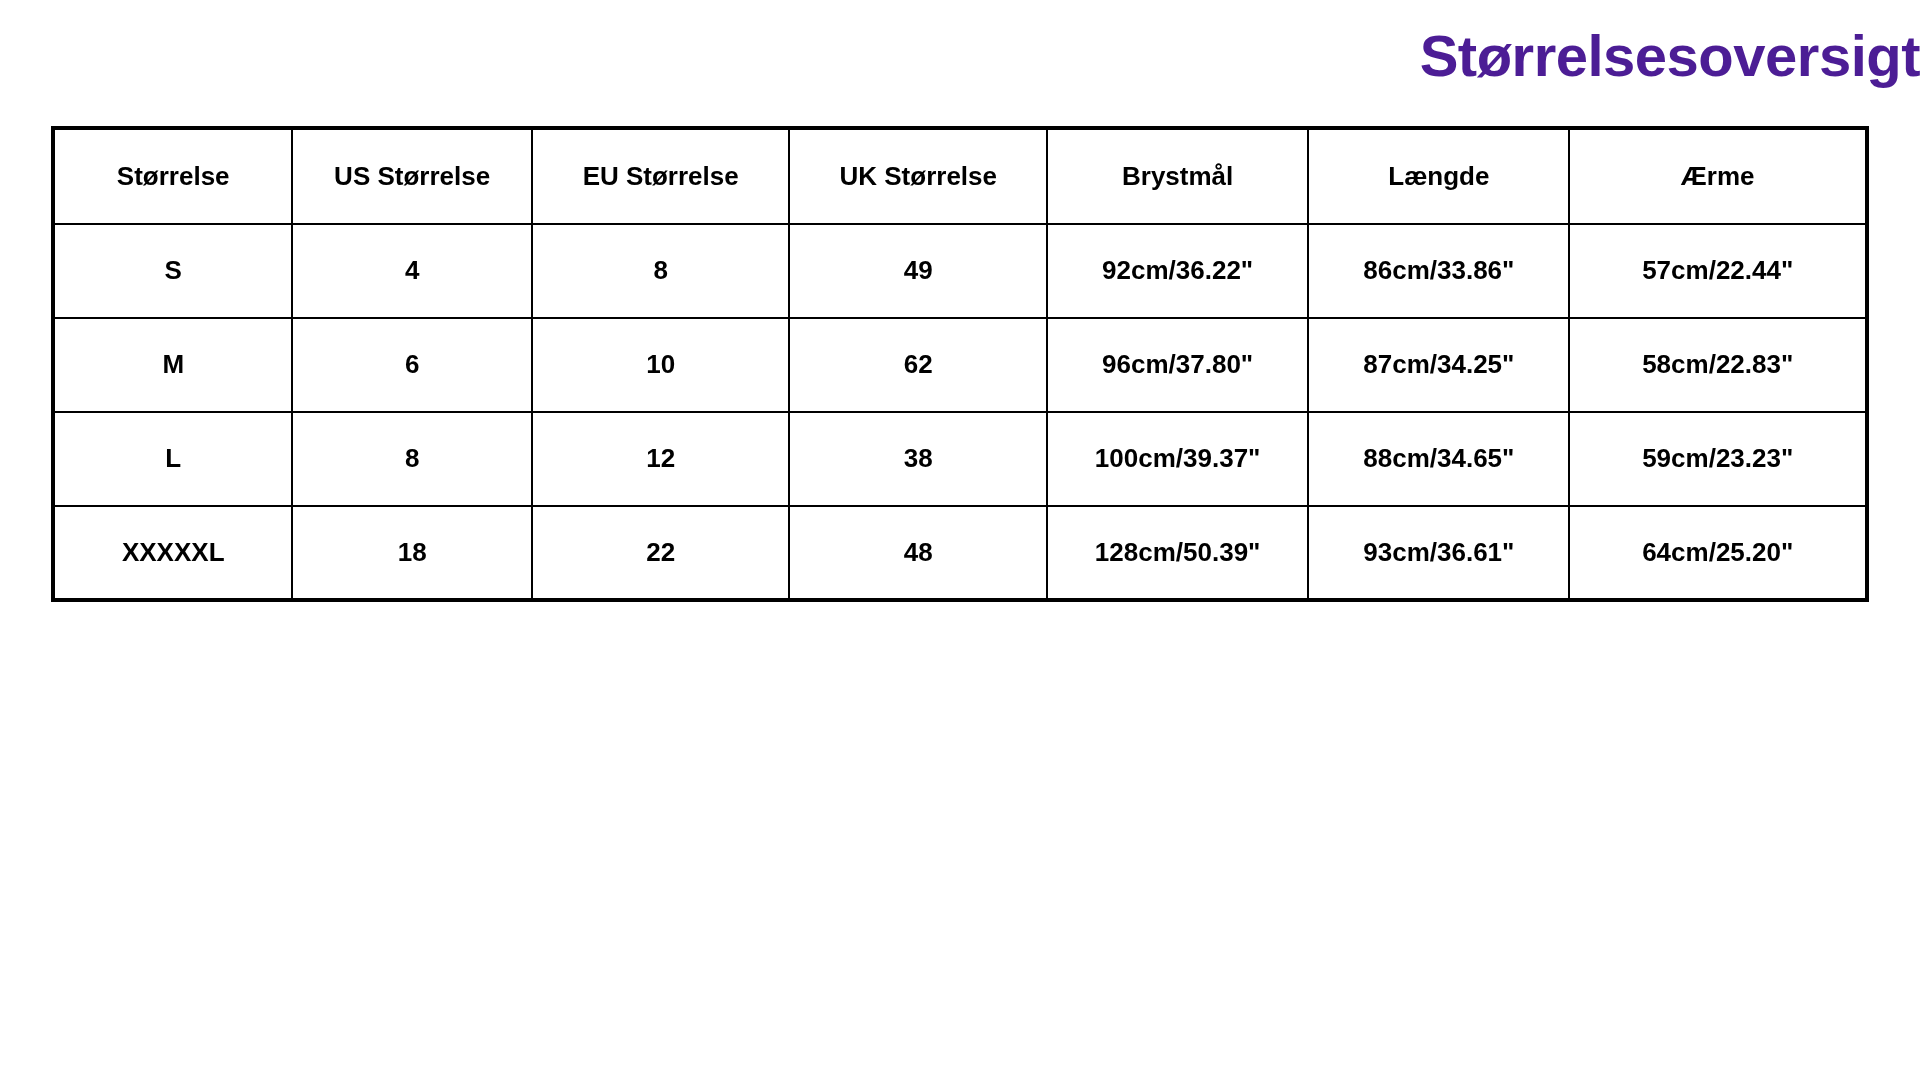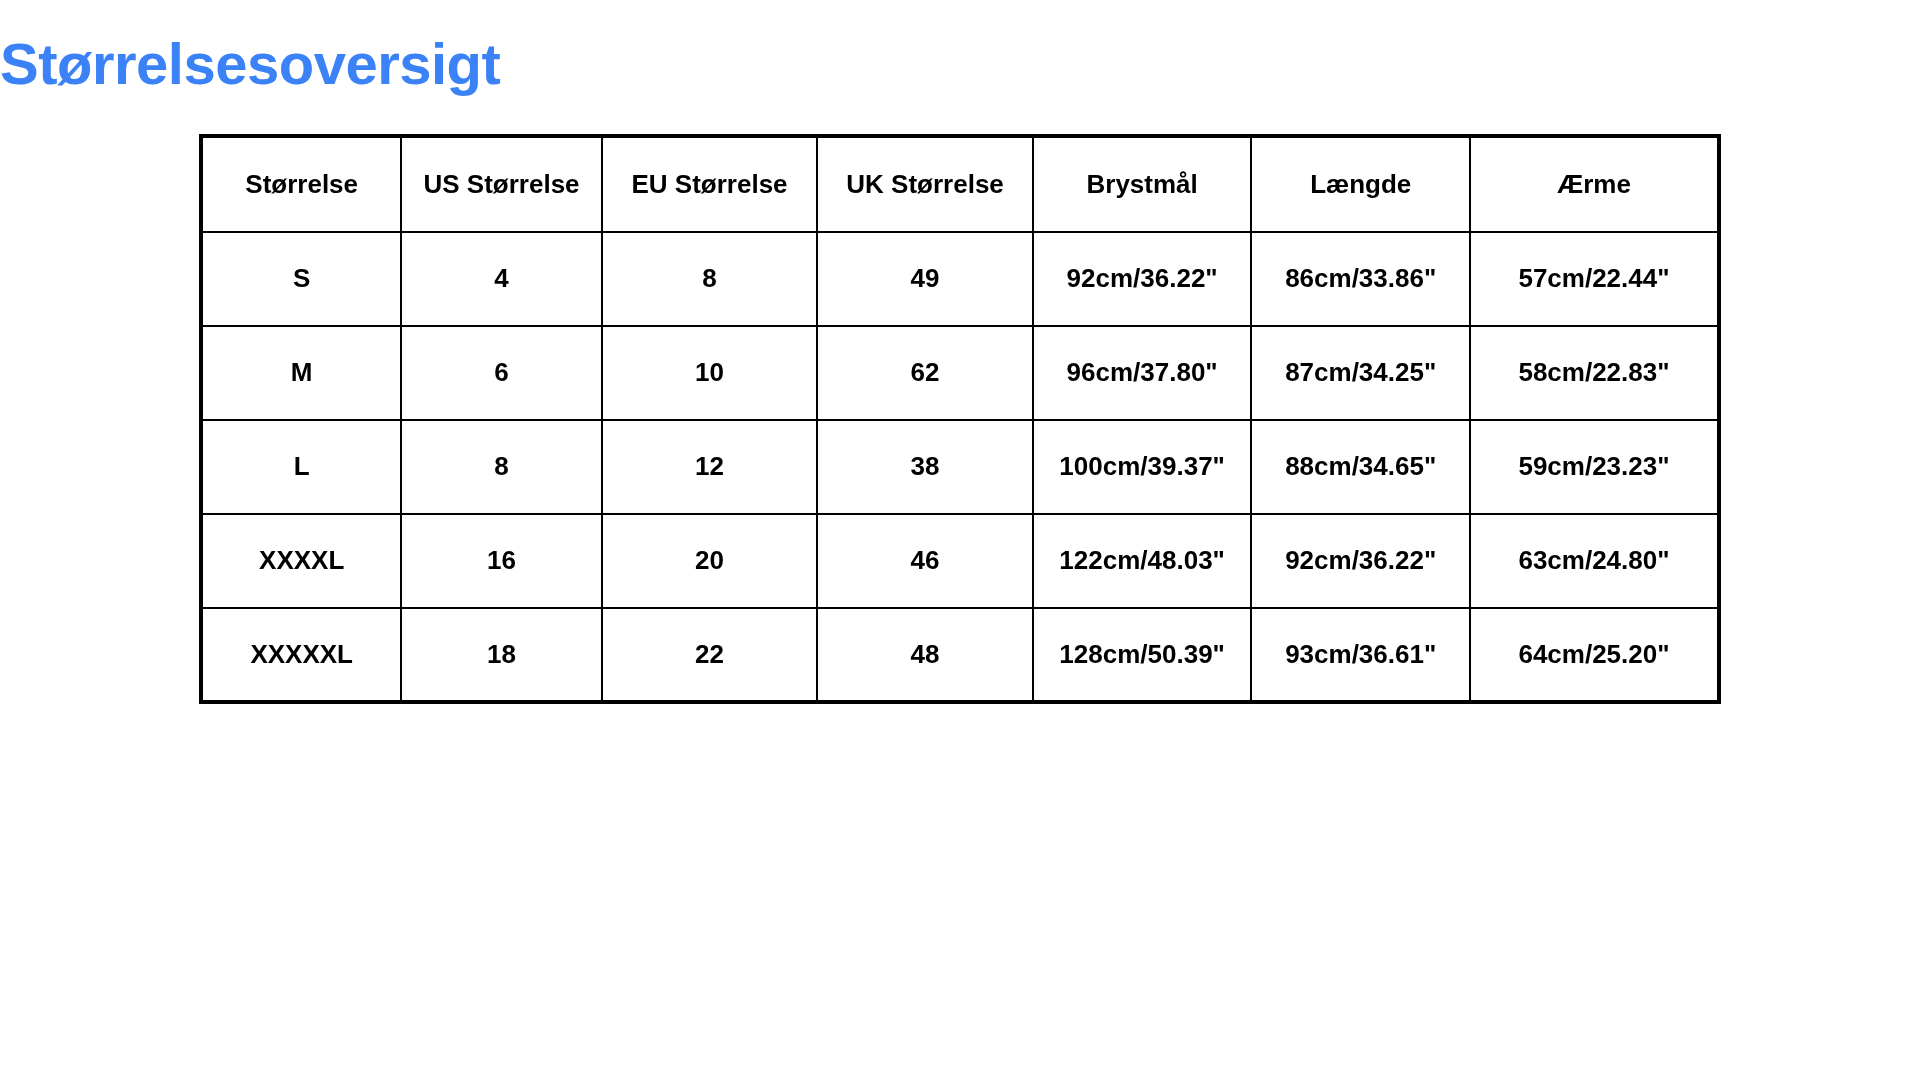--- a/index.html
+++ b/index.html
@@ -15,31 +15,31 @@
     color: #000000;
   }
   .page {
     width: 1920px;
     height: 1080px;
     box-sizing: border-box;
     padding: 0;
     position: relative;
   }
   .title {
-    text-align: left;
+    text-align: right;
     font-size: 58px;
     font-weight: 700;
     letter-spacing: -0.5px;
-    margin: 32px 0 0 0;
+    margin: 24px 0 0 0;
     line-height: 1.1;
-    color: #3b82f6;
+    color: #4c1d95;
   }
   .table-wrap {
     margin: 38px auto 16px auto;
-    width: 1522px;
+    width: 1818px;
   }
   table.size-table {
     border-collapse: collapse;
     width: 100%;
     table-layout: fixed;
     border: 4px solid #000000;
   }
   table.size-table th,
   table.size-table td {
     border: 2px solid #000000;
@@ -117,29 +117,20 @@
           <tr>
             <td>L</td>
             <td>8</td>
             <td>12</td>
             <td>38</td>
             <td>100cm/39.37"</td>
             <td>88cm/34.65"</td>
             <td>59cm/23.23"</td>
           </tr>
           <tr>
-            <td>XXXXL</td>
-            <td>16</td>
-            <td>20</td>
-            <td>46</td>
-            <td>122cm/48.03"</td>
-            <td>92cm/36.22"</td>
-            <td>63cm/24.80"</td>
-          </tr>
-          <tr>
             <td>XXXXXL</td>
             <td>18</td>
             <td>22</td>
             <td>48</td>
             <td>128cm/50.39"</td>
             <td>93cm/36.61"</td>
             <td>64cm/25.20"</td>
           </tr>
         </tbody>
     </table>

